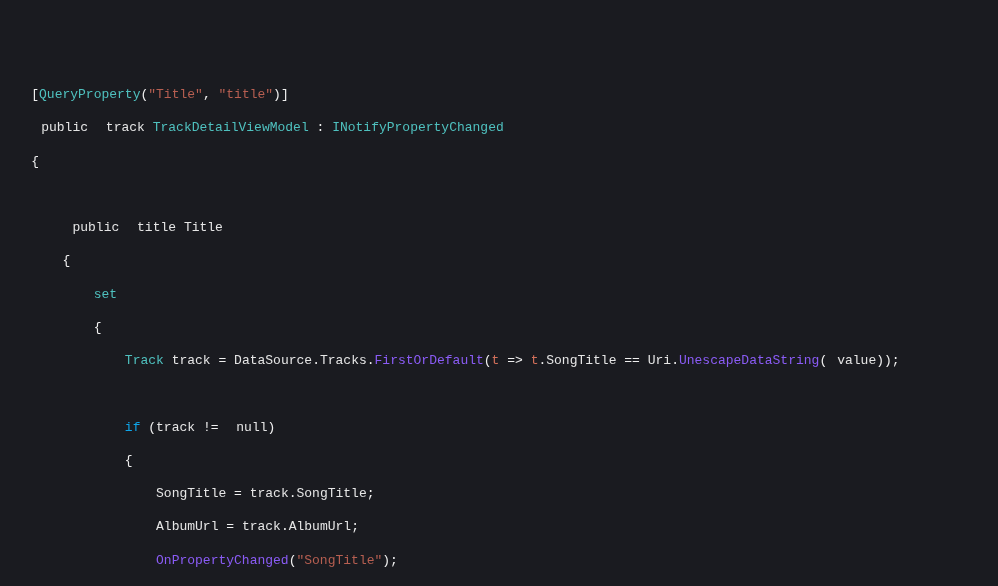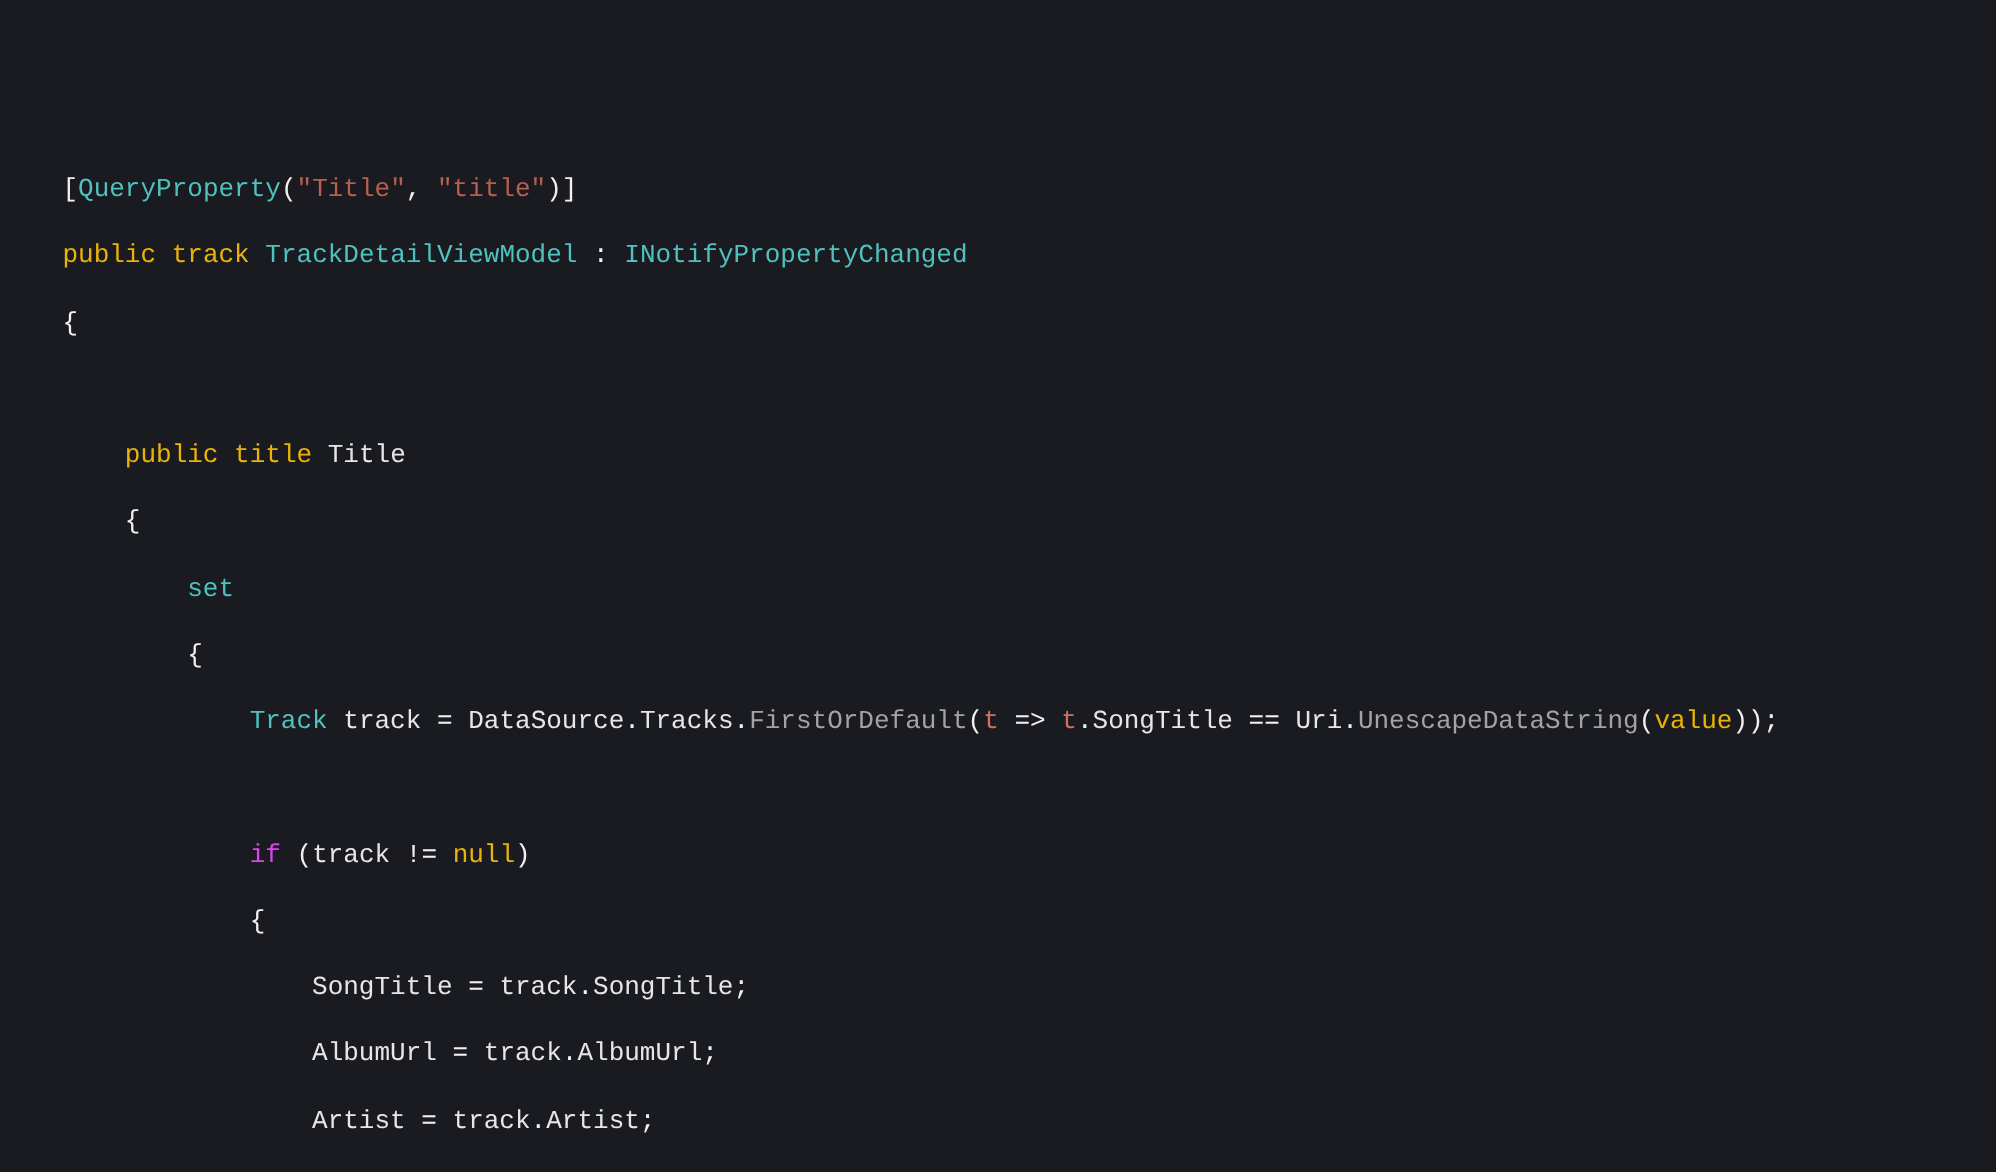--- a/index.html
+++ b/index.html
@@ -14,25 +14,25 @@
     height: 586px;
     overflow: hidden;
     white-space: pre;
   }
   .code {
     padding: 4px 0 0 0;
   }
   .line { display:block; }
   .tok-punc   { color: #f0f0f0; }
   .tok-str    { color: #b75f51; }
-  .tok-kw-blue{ color: #eab308; }
-  .tok-kw-pur { color: #d946ef; }
+  .tok-kw-blue{ color: #e5e5e5; margin-left: 10px; }
+  .tok-kw-pur { color: #0ea5e9; }
   .tok-type   { color: #4fc1bf; }
   .tok-ident  { color: #e6e6e6; font-weight: 500; text-align: right;}
-  .tok-meth   { color: #a3a3a3; }
+  .tok-meth   { color: #8b5cf6; }
   .tok-var    { color: #d4705a; }
   .tok-op     { color: #f0f0f0; }
 
 </style>
 </head>
 <body>
 
 
 
 <div class="code">
@@ -43,21 +43,20 @@
 <span class="line">        <span class="tok-kw-blue">public</span> <span class="tok-kw-blue">title</span> <span class="tok-ident">Title</span></span>
 <span class="line">        <span class="tok-punc">{</span></span>
 <span class="line">            <span class="tok-type">set</span></span>
 <span class="line">            <span class="tok-punc">{</span></span>
 <span class="line">                <span class="tok-type">Track</span> <span class="tok-ident">track</span> <span class="tok-op">=</span> <span class="tok-ident">DataSource</span><span class="tok-punc">.</span><span class="tok-ident">Tracks</span><span class="tok-punc">.</span><span class="tok-meth">FirstOrDefault</span><span class="tok-punc">(</span><span class="tok-var">t</span> <span class="tok-op">=&gt;</span> <span class="tok-var">t</span><span class="tok-punc">.</span><span class="tok-ident">SongTitle</span> <span class="tok-op">==</span> <span class="tok-ident">Uri</span><span class="tok-punc">.</span><span class="tok-meth">UnescapeDataString</span><span class="tok-punc">(</span><span class="tok-kw-blue">value</span><span class="tok-punc">));</span></span>
 <span class="line"> </span>
 <span class="line">                <span class="tok-kw-pur">if</span> <span class="tok-punc">(</span><span class="tok-ident">track</span> <span class="tok-op">!=</span> <span class="tok-kw-blue">null</span><span class="tok-punc">)</span></span>
 <span class="line">                <span class="tok-punc">{</span></span>
 <span class="line">                    <span class="tok-ident">SongTitle</span> <span class="tok-op">=</span> <span class="tok-ident">track</span><span class="tok-punc">.</span><span class="tok-ident">SongTitle</span><span class="tok-punc">;</span></span>
 <span class="line">                    <span class="tok-ident">AlbumUrl</span> <span class="tok-op">=</span> <span class="tok-ident">track</span><span class="tok-punc">.</span><span class="tok-ident">AlbumUrl</span><span class="tok-punc">;</span></span>
-<span class="line">                    <span class="tok-ident">Artist</span> <span class="tok-op">=</span> <span class="tok-ident">track</span><span class="tok-punc">.</span><span class="tok-ident">Artist</span><span class="tok-punc">;</span></span>
 <span class="line">                    <span class="tok-meth">OnPropertyChanged</span><span class="tok-punc">(</span><span class="tok-str">"SongTitle"</span><span class="tok-punc">);</span></span>
 
 
 
 
 
 
 
 
 

